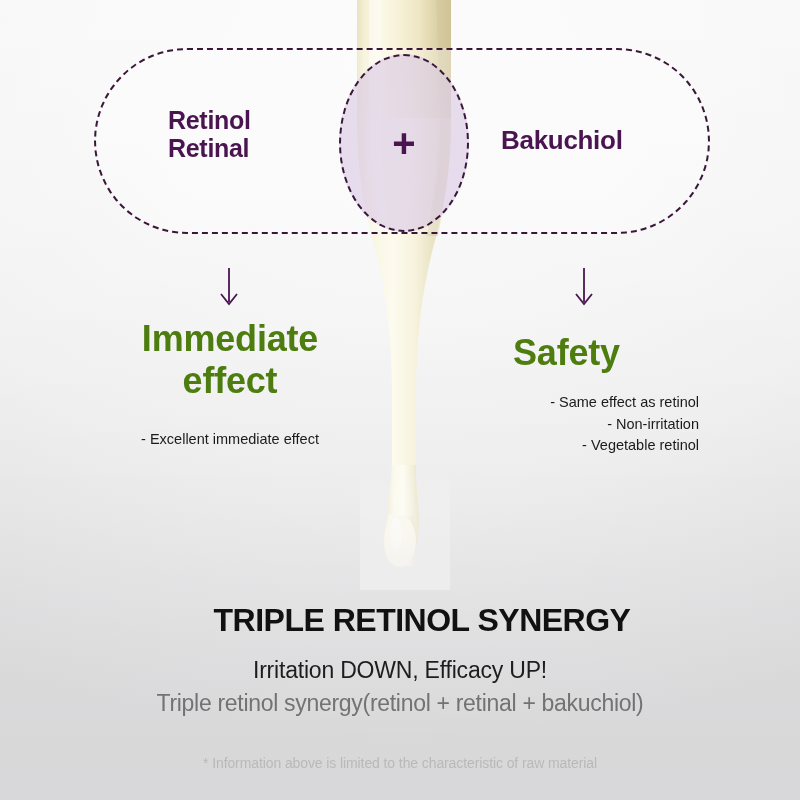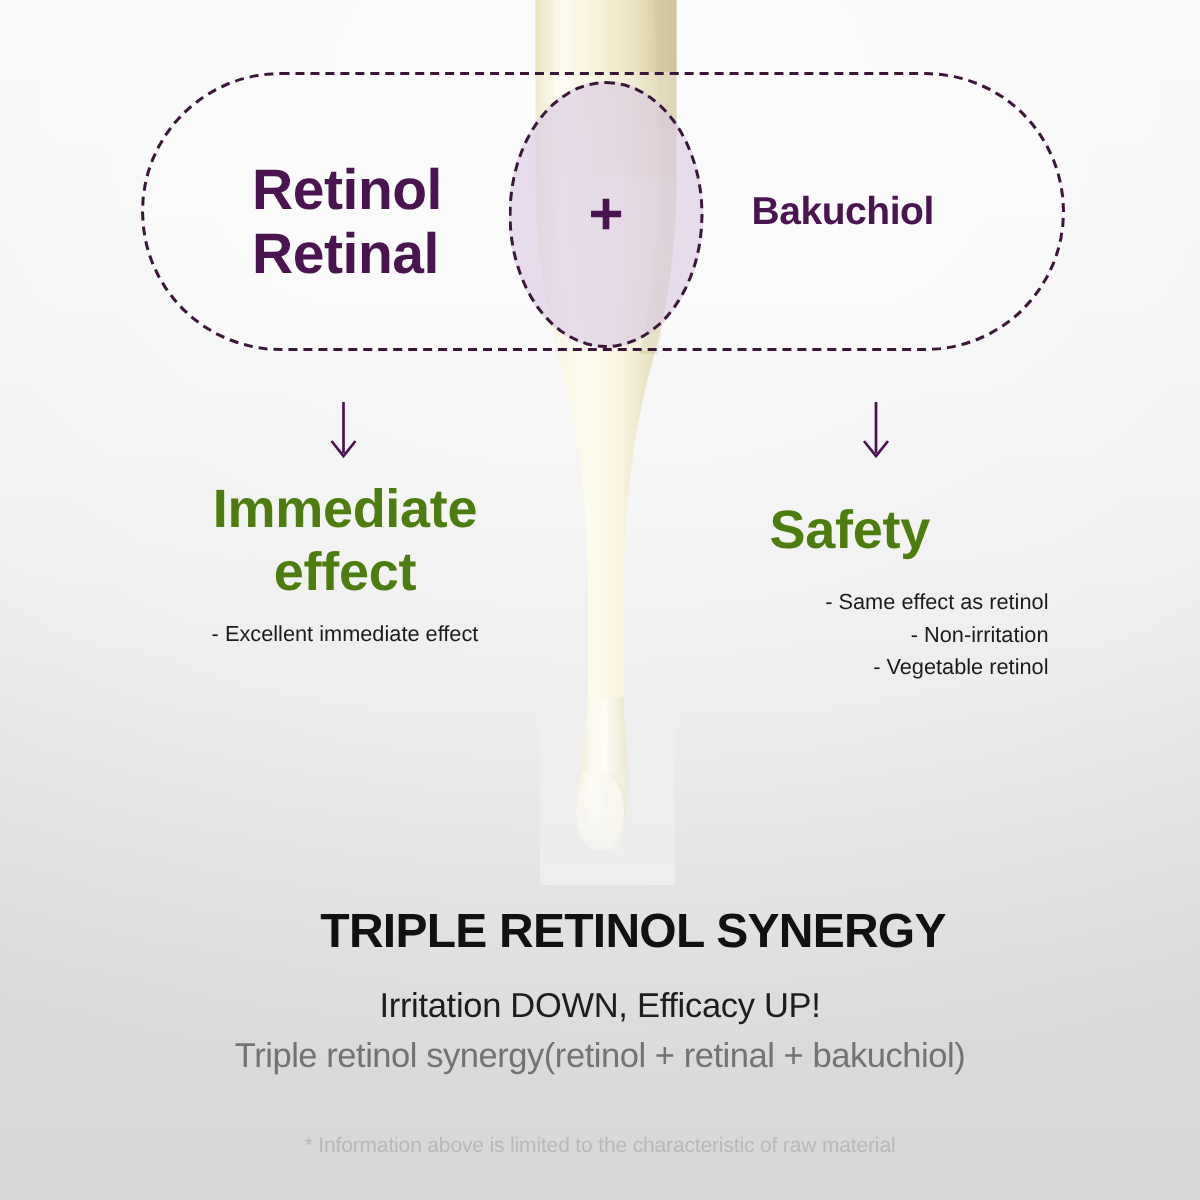--- a/index.html
+++ b/index.html
@@ -50,21 +50,21 @@
   .ing-label {
     position:absolute;
     color:#4a1450;
     font-weight:700;
     letter-spacing:-0.3px;
     line-height:1.12;
     white-space:pre-line;
   }
   #label-retinol {
     left:168px; top:106px;
-    font-size:38px;
+    font-size:25px;
   }
   #label-bakuchiol {
     left:501px; top:126px;
     font-size:26px;
   }
   #plus-sign {
     position:absolute;
     left:380px; top:122px;
     width:48px; height:42px;
     color:#4a1450;
@@ -86,21 +86,21 @@
 
   .benefit-title {
     color:#4d7c0f;
     font-size:36px;
     font-weight:700;
     line-height:1.18;
     letter-spacing:-0.2px;
     white-space:pre-line;
   }
   .benefit-list {
-    margin-top:10px;
+    margin-top:26px;
     color:#1b1b1b;
     font-size:14.5px;
     line-height:1.46;
     list-style:none;
   }
   #benefit-right .benefit-list { margin-top:18px;text-align:right; }
   .benefit-list li { white-space:nowrap; }
 
   
   #bottom { position:absolute; left:0; top:602px; width:800px; text-align:center; }

